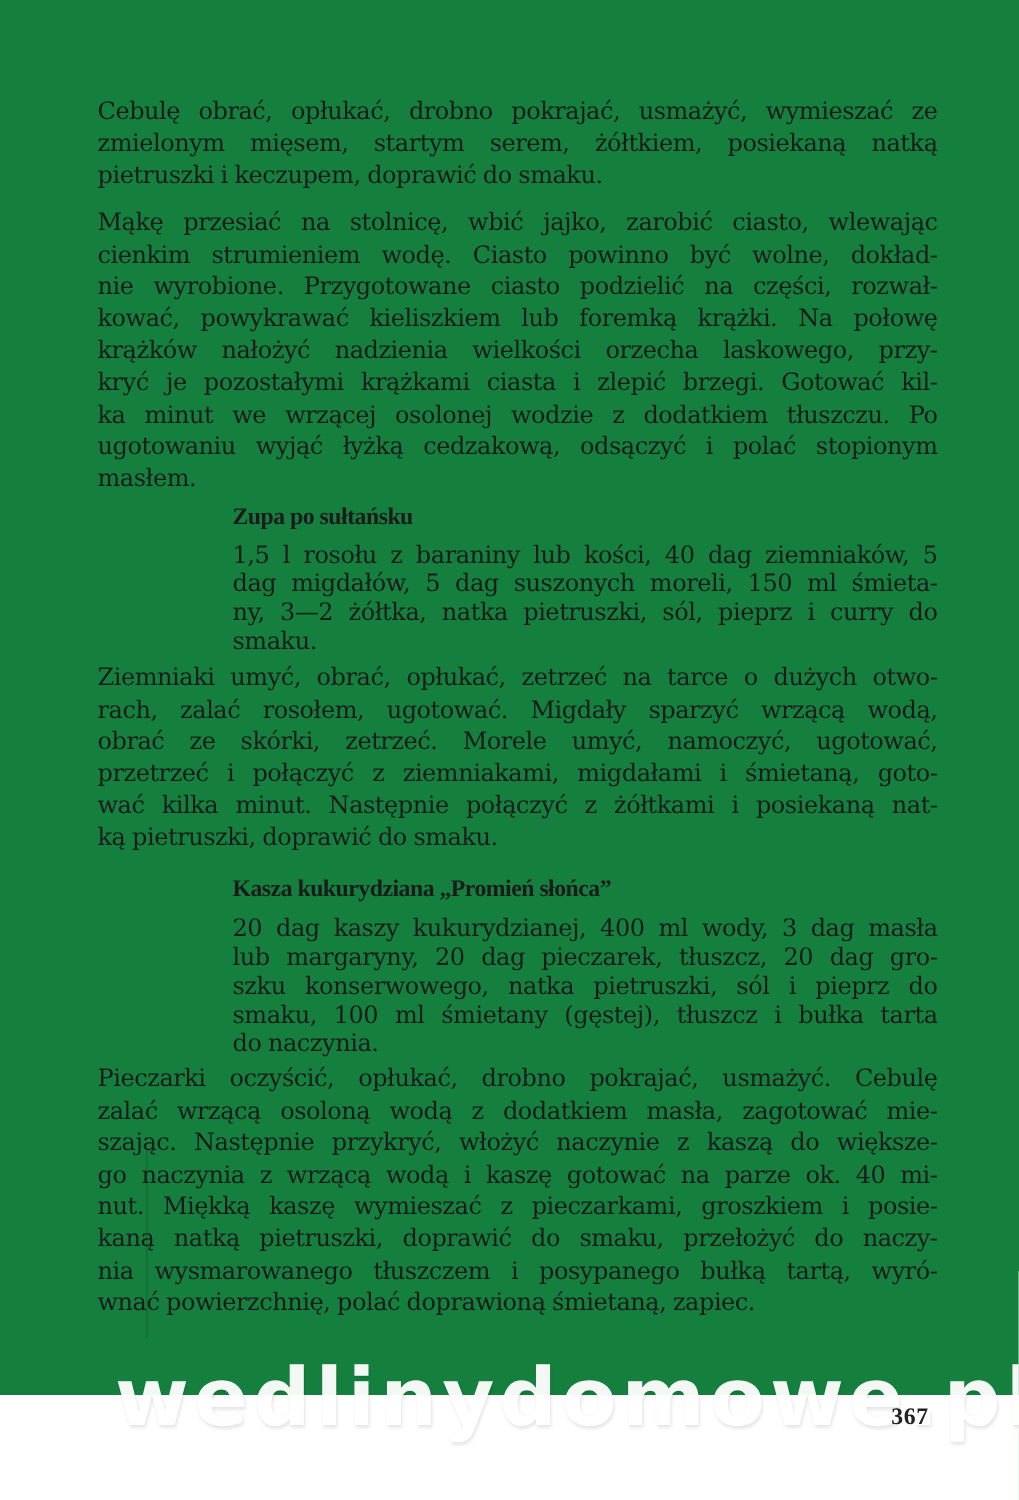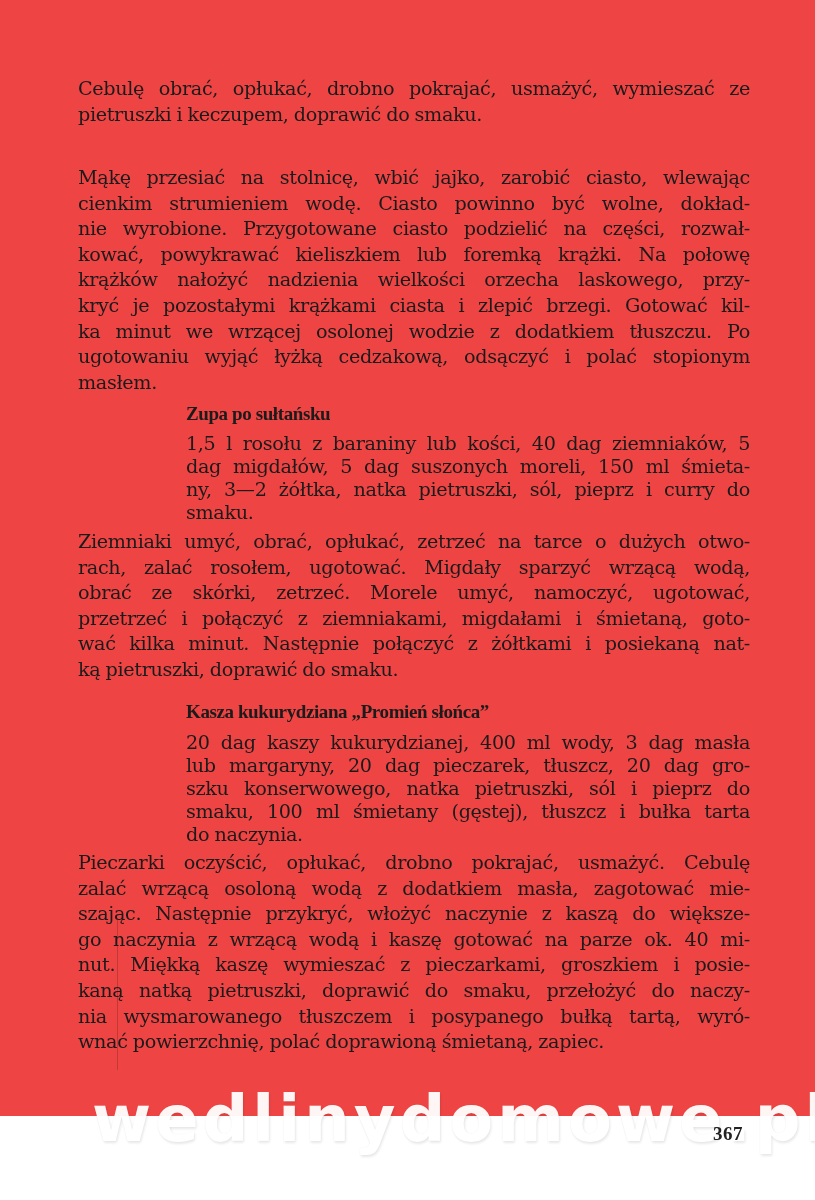--- a/index.html
+++ b/index.html
@@ -13,21 +13,21 @@
       position: relative;
       overflow: hidden;
       font-family: "DejaVu Serif", "Liberation Serif", serif;
       color: #1b1b1b;
     }
     .page {
       position: absolute;
       left: 0; top: 0;
       width: 815px;
       height: 1116px;
-      background: #ef4444;
+      background: #15803d;
     }
     .text-block {
       position: absolute;
       left: 78px;
       width: 672px;
       font-size: 19.2px;
       line-height: 25.6px;
       text-align: justify;
       letter-spacing: -0.35px;
       word-spacing: -0.5px;
@@ -93,20 +93,21 @@
       background: rgba(0,0,0,0.18);
     }
   </style>
 </head>
 <body>
 
 <div class="page">
 
   <div class="text-block" style="top:76px;">
     <span class="line">Cebulę obrać, opłukać, drobno pokrajać, usmażyć, wymieszać ze</span>
+    <span class="line">zmielonym mięsem, startym serem, żółtkiem, posiekaną natką</span>
     <span class="line last">pietruszki i keczupem, doprawić do smaku.</span>
   </div>
 
   <div class="text-block" style="top:165px;">
     <span class="line">Mąkę przesiać na stolnicę, wbić jajko, zarobić ciasto, wlewając</span>
     <span class="line">cienkim strumieniem wodę. Ciasto powinno być wolne, dokład-</span>
     <span class="line">nie wyrobione. Przygotowane ciasto podzielić na części, rozwał-</span>
     <span class="line">kować, powykrawać kieliszkiem lub foremką krążki. Na połowę</span>
     <span class="line">krążków nałożyć nadzienia wielkości orzecha laskowego, przy-</span>
     <span class="line">kryć je pozostałymi krążkami ciasta i zlepić brzegi. Gotować kil-</span>

